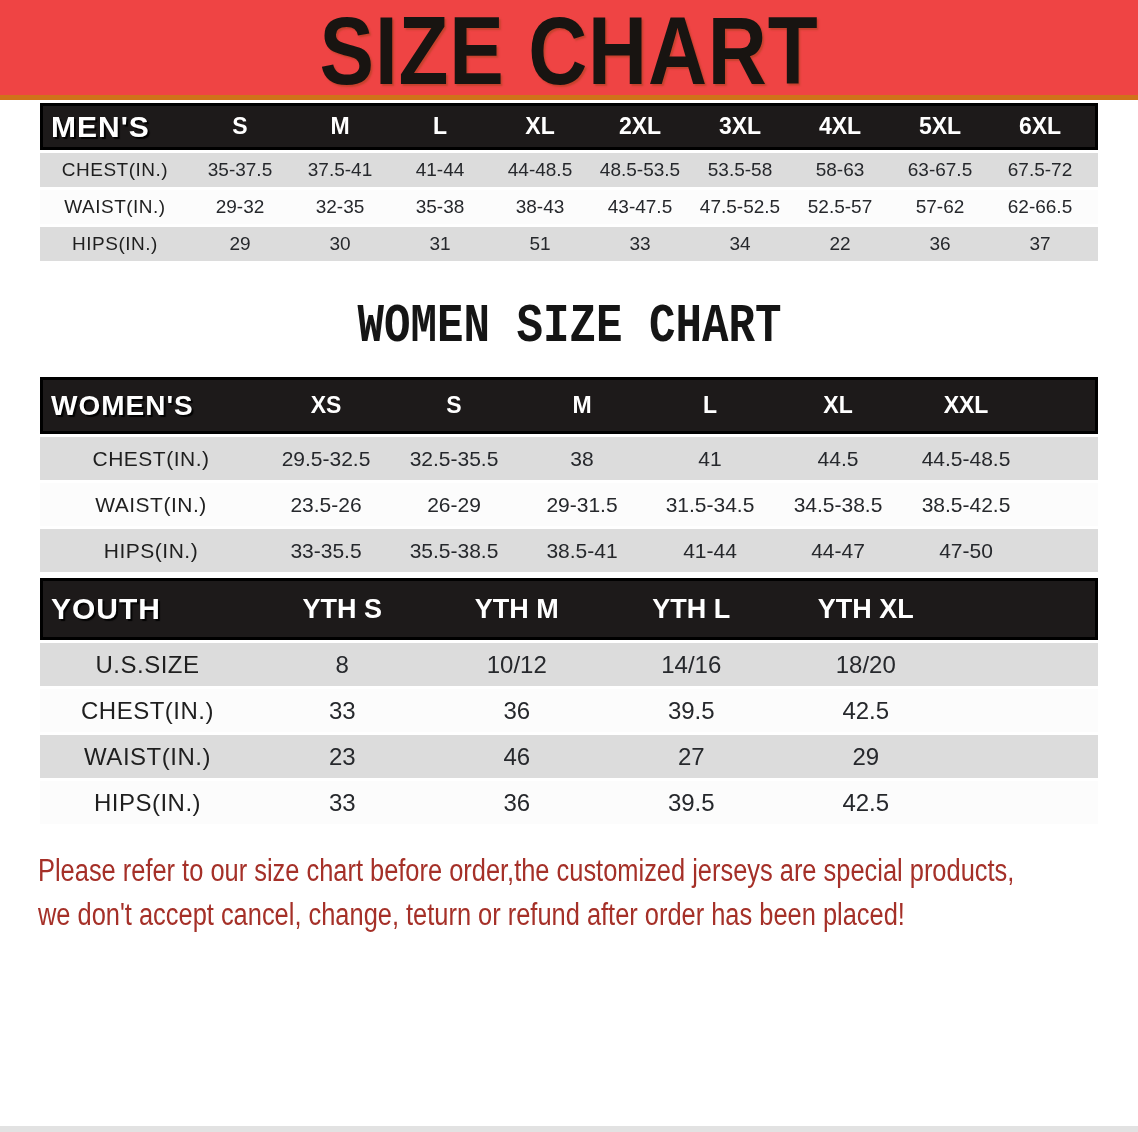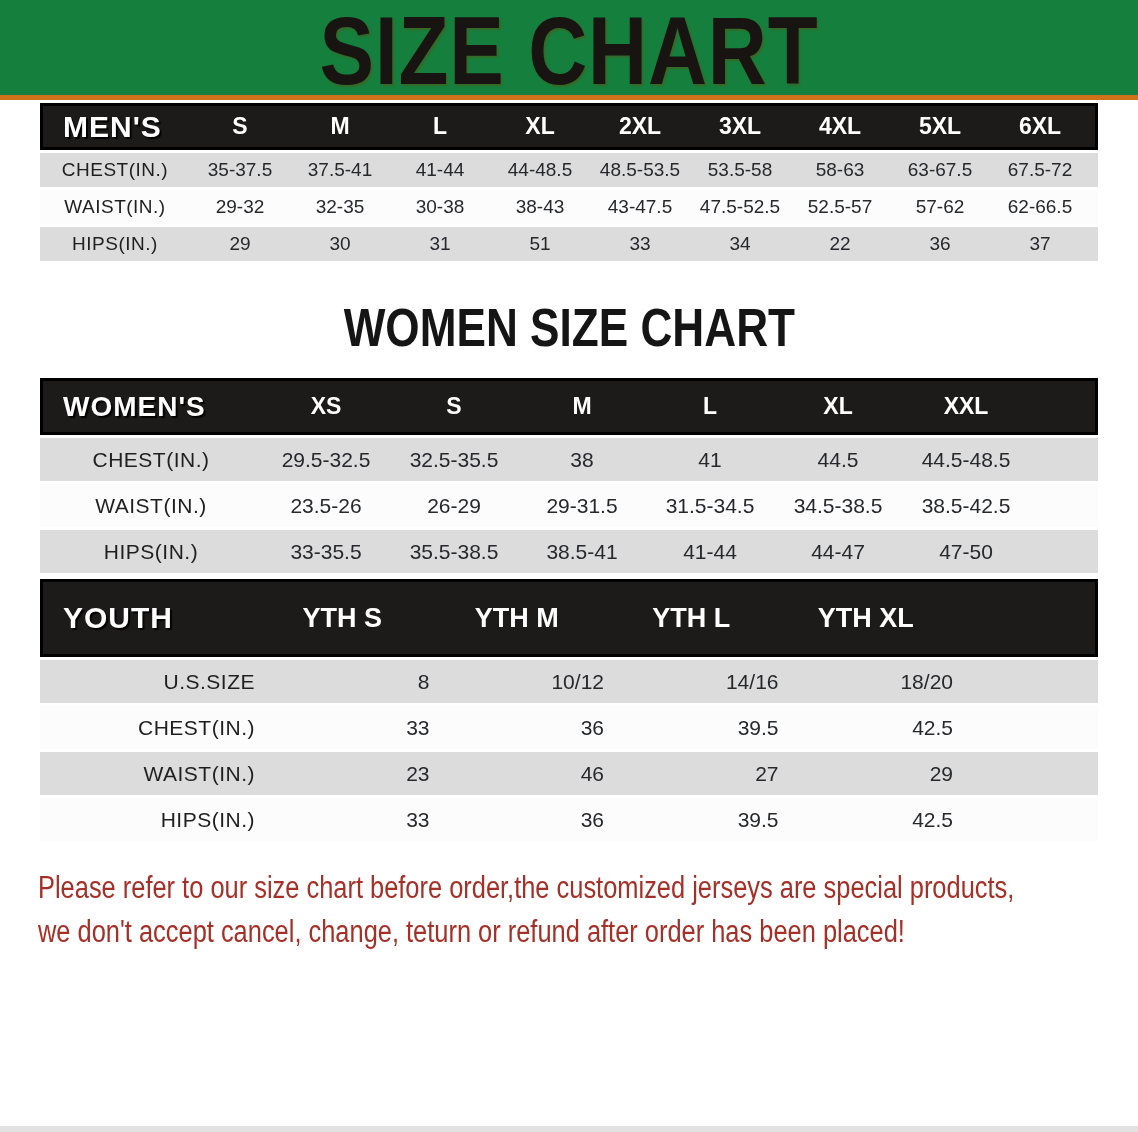--- a/index.html
+++ b/index.html
@@ -30,21 +30,21 @@
   
   .section-heading { text-align: center; }
   .squish {
     display: inline-block;
     font-weight: bold; color: #151515;
     transform: scale(0.92, 1.10);
     transform-origin: center;
     white-space: nowrap;
   }
   .sec-men   .section-heading { margin-top: 24px; margin-bottom: 12px; }
-  .sec-women .section-heading { margin-top: 36px; margin-bottom: 20px; }
+  .sec-women .section-heading { margin-top: 36px; margin-bottom: 20px; font-family: Liberation Mono, monospace; }
   .sec-youth .section-heading { margin-top: 48px; margin-bottom: 20px; }
   .section-heading .squish { font-size: 48px; }
 
   
   .size-table {
     width: 1058px; margin-left: 40px;
     table-layout: fixed;
     border-collapse: separate; border-spacing: 0 3px;
   }
   .size-table th, .size-table td {
@@ -52,21 +52,21 @@
     overflow: hidden; white-space: nowrap;
   }
   .size-table thead th {
     background: #1d1a1a; color: #ffffff;
     border-top: 3px solid #000; border-bottom: 3px solid #000;
     font-weight: bold;
   }
   .size-table thead th:first-child { border-left: 3px solid #000; }
   .size-table thead th:last-child  { border-right: 3px solid #000; }
   .size-table thead th.group-label {
-    text-align: left; padding-left: 20px;
+    text-align: left; padding-left: 8px;
     letter-spacing: 1px;
     text-shadow: 2px 2px 1px rgba(0,0,0,0.9);
   }
   .size-table tbody tr:nth-child(odd)  { background: #dcdcdc; }
   .size-table tbody tr:nth-child(even) { background: #fcfcfc; }
   .size-table tbody td { color: #26282c; }
   .size-table tbody td.label-col { color: #1f1f1f; letter-spacing: 0.5px; }
 
   
   .sec-men   .size-table th { height: 47px; font-size: 23px; }
@@ -74,23 +74,23 @@
   .sec-men   .size-table td { height: 34px; font-size: 19px; }
   .sec-men   .label-col { width: 150px; }
   .sec-men   .spacer    { width: 8px; }
 
   .sec-women .size-table th { height: 57px; font-size: 23px; }
   .sec-women .size-table th.group-label { font-size: 28px; }
   .sec-women .size-table td { height: 43px; font-size: 21px; }
   .sec-women .label-col { width: 222px; }
   .sec-women .spacer    { width: 68px; }
 
-  .sec-youth .size-table th { height: 78px; font-size: 27px; }
+  .sec-youth .size-table th { height: 62px; font-size: 27px; }
   .sec-youth .size-table th.group-label { font-size: 30px; }
-  .sec-youth .size-table td { height: 43px; font-size: 21px; text-align: right; }
+  .sec-youth .size-table td { height: 43px; font-size: 24px; }
   .sec-youth .label-col { width: 215px; }
   .sec-youth .spacer    { width: 145px; }
 
   
   .notice { margin-top: 22px; padding-left: 38px; }
   .notice p {
     font-size: 31px; line-height: 1.42; font-weight: normal;
     transform: scale(0.82, 1.0);
     transform-origin: left center;
     white-space: nowrap;
@@ -98,21 +98,21 @@
   .bottom-strip {
     position: absolute; left: 0; bottom: 0;
     width: 1138px; height: 6px; background: #e2e2e2;
   }
 </style>
 </head>
 <body>
 
 <div class="page">
 
-  <header class="banner" style="background: #15803d;">
+  <header class="banner" style="background: #ef4444;">
     <h1 class="banner-title">SIZE CHART</h1>
   </header>
 
   <main>
     <div id="sections">
   <section class="size-section sec-men">
     <table class="size-table">
       <thead>
         <tr class="header-row">
                 <th class="label-col group-label">MEN'S</th>
@@ -139,21 +139,21 @@
                 <td>53.5-58</td>
                 <td>58-63</td>
                 <td>63-67.5</td>
                 <td>67.5-72</td>
                 <td class="spacer"></td>
               </tr>
               <tr>
                 <td class="label-col">WAIST(IN.)</td>
                 <td>29-32</td>
                 <td>32-35</td>
-                <td>30-38</td>
+                <td>35-38</td>
                 <td>38-43</td>
                 <td>43-47.5</td>
                 <td>47.5-52.5</td>
                 <td>52.5-57</td>
                 <td>57-62</td>
                 <td>62-66.5</td>
                 <td class="spacer"></td>
               </tr>
               <tr>
                 <td class="label-col">HIPS(IN.)</td>

